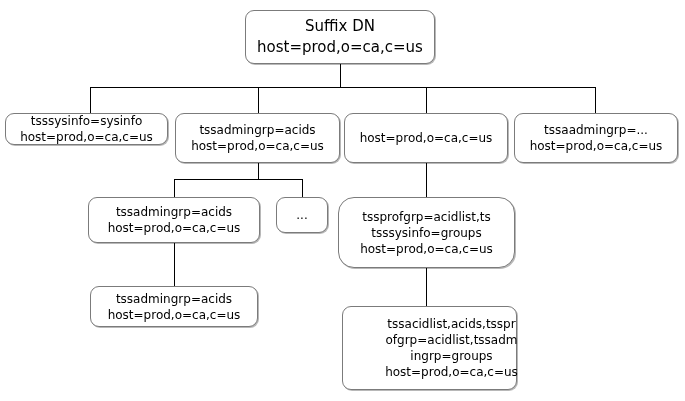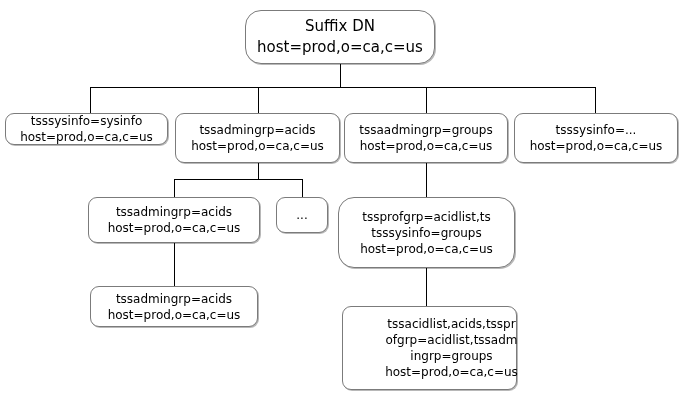--- a/index.html
+++ b/index.html
@@ -24,21 +24,20 @@
     align-items: center;
     justify-content: center;
     text-align: center;
     font-size: 12px;
     line-height: 16px;
     white-space: nowrap;
   }
   .node.root-node {
     font-size: 15px;
     line-height: 21px;
-    border-radius: 16px;
   }
   .vline, .hline {
     position: absolute;
     background: #000000;
   }
   .vline { width: 1px; }
   .hline { height: 1px; }
 </style>
 </head>
 <body>
@@ -72,26 +71,25 @@
     <div>tsssysinfo=sysinfo</div>
     <div>host=prod,o=ca,c=us</div>
   </div>
 
   <div class="node" style="left:175px; top:113px; width:165px; height:50px;">
     <div>tssadmingrp=acids</div>
     <div>host=prod,o=ca,c=us</div>
   </div>
 
   <div class="node" style="left:344px; top:113px; width:164px; height:50px;">
-    <div>tssaadmingrp=groups</div>
     <div>host=prod,o=ca,c=us</div>
   </div>
 
   <div class="node" style="left:514px; top:113px; width:164px; height:50px;">
-    <div>tsssysinfo=...</div>
+    <div>tssaadmingrp=...</div>
     <div>host=prod,o=ca,c=us</div>
   </div>
 
   <div class="node" style="left:88px; top:197px; width:172px; height:46px;">
     <div>tssadmingrp=acids</div>
     <div>host=prod,o=ca,c=us</div>
   </div>
 
   <div class="node" style="left:276px; top:197px; width:52px; height:36px;">
     <div>...</div>

